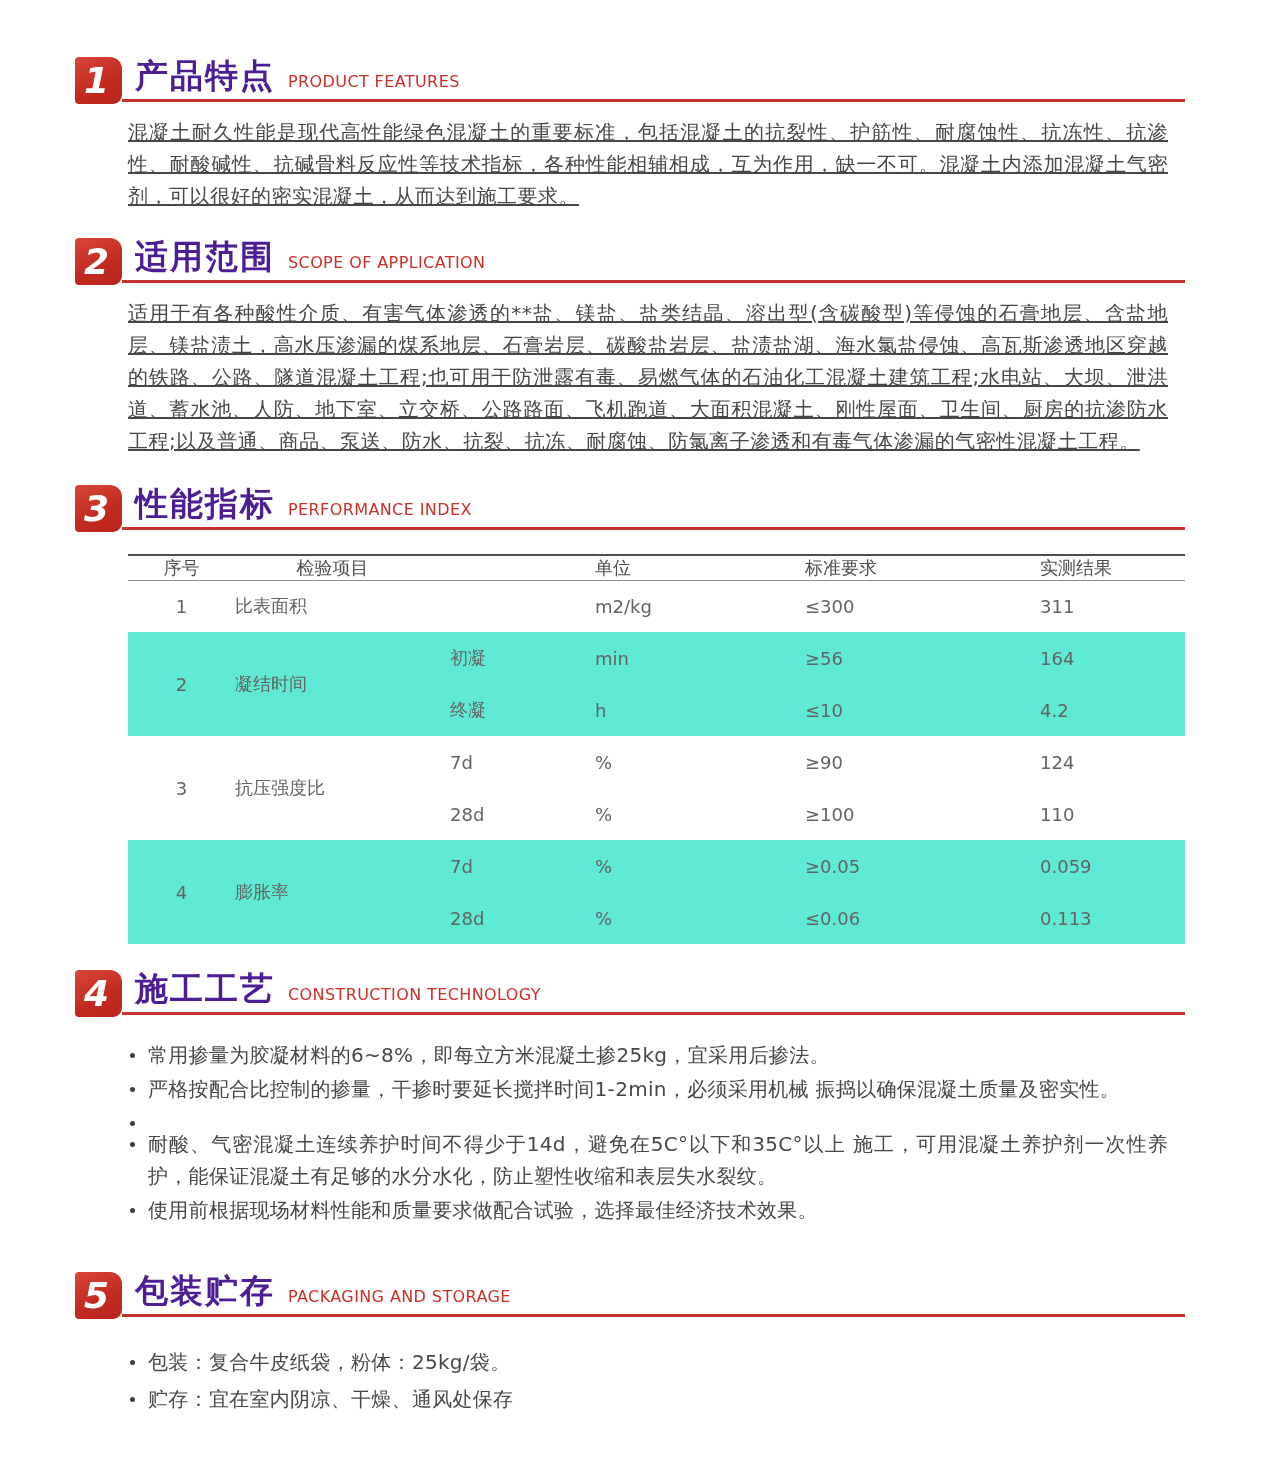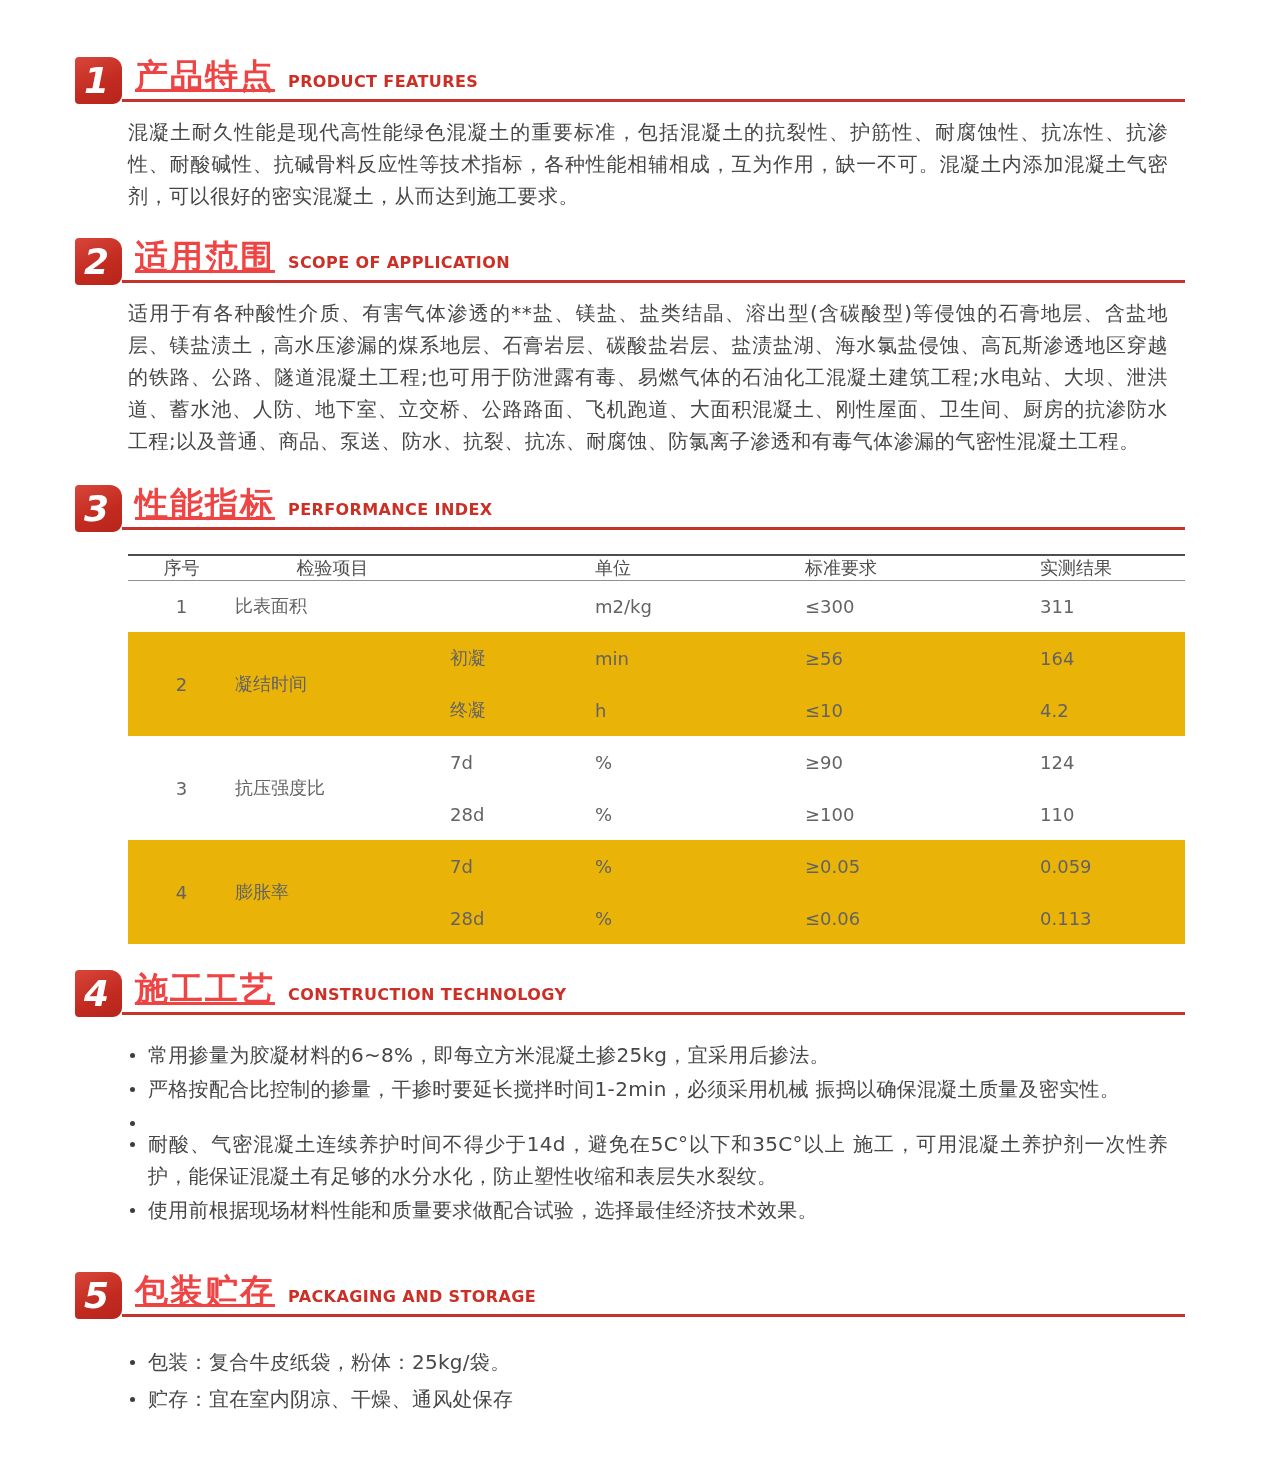--- a/index.html
+++ b/index.html
@@ -19,35 +19,35 @@
     border-radius:4px 12px 9px 4px;
     color:#ffffff; display:flex; align-items:center; justify-content:center;
     font-size:36px; font-weight:bold; font-style:italic;
     padding-right:4px; margin-bottom:-2px; position:relative; z-index:2;
   }
   .head-rule {
     flex:1; border-bottom:3px solid #c4342c;
     display:flex; align-items:baseline; gap:13px;
     padding:0 0 1px 13px;
   }
-  .title-zh { font-size:33px; font-weight:bold; color:#ef4444; letter-spacing:2px; line-height:1.3;text-decoration:underline; }
-  .title-en { font-size:16px; font-weight:bold; color:#cb2f26; letter-spacing:0.4px; }
+  .title-zh { font-size:33px; font-weight:bold; color:#4c1d95; letter-spacing:2px; line-height:1.3; }
+  .title-en { font-size:16px; font-weight:normal; color:#cb2f26; letter-spacing:0.4px; }
 
   
   .sec-1 { margin-top:55px; }
   .sec-2 { margin-top:24px; }
   .sec-3 { margin-top:26px; }
   .sec-4 { margin-top:24px; }
   .sec-5 { margin-top:44px; }
 
   
   .body-text {
     margin:14px 112px 0 128px;
     font-size:20px; line-height:32px;
-    text-align:justify; letter-spacing:0.5px; color:#474747;
+    text-align:justify; letter-spacing:0.5px; color:#474747;text-decoration:underline;
   }
 
   
   .bullets { margin:24px 112px 0 130px; }
   .bullets-tight { margin-top:28px; }
   .bullet { display:flex; font-size:20px; line-height:32px; color:#474747; margin-bottom:2px; text-align:justify; letter-spacing:0.3px; }
   .bullets-tight .bullet { line-height:35px; }
   .bullet-dot { flex:0 0 auto; width:5px; height:5px; border-radius:50%; background:#3d3d3d; margin:14px 13px 0 0; }
   .bullets-tight .bullet-dot { margin-top:15px; }
 
@@ -68,21 +68,21 @@
   .w-sub  { width:150px; }
   .w-unit { width:200px; }
   .w-std  { width:240px; }
   .w-res  { width:165px; }
   .c-no   { text-align:center; }
   .c-item { }
   .c-sub  { text-align:left; padding-left:20px; }
   .c-unit { text-align:left; padding-left:15px; }
   .c-std  { text-align:left; padding-left:25px; }
   .c-res  { text-align:left; padding-left:20px; }
-  tr.shade td { background:#eab308; }
+  tr.shade td { background:#5eead4; }
 </style>
 </head>
 <body>
 
 <div class="page">
 
   <section class="sec sec-1">
     <div class="sec-header">
       <div class="badge">1</div>
       <div class="head-rule">

